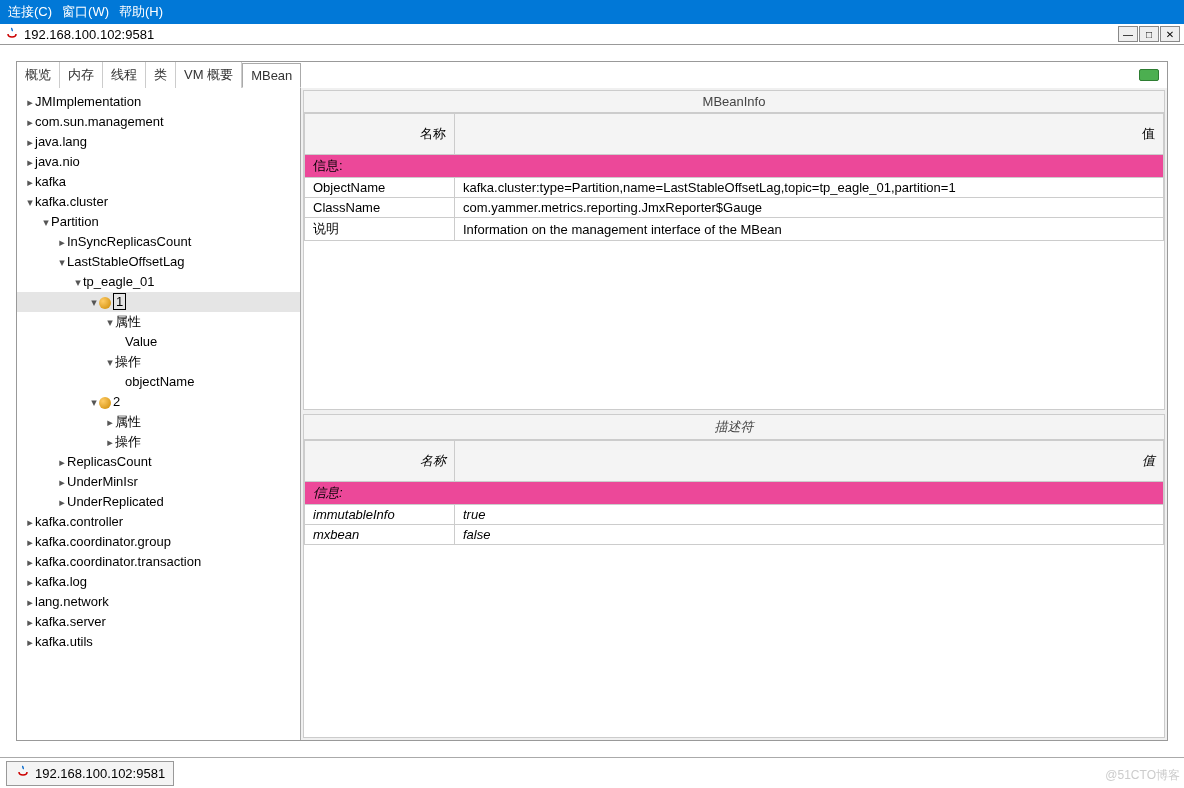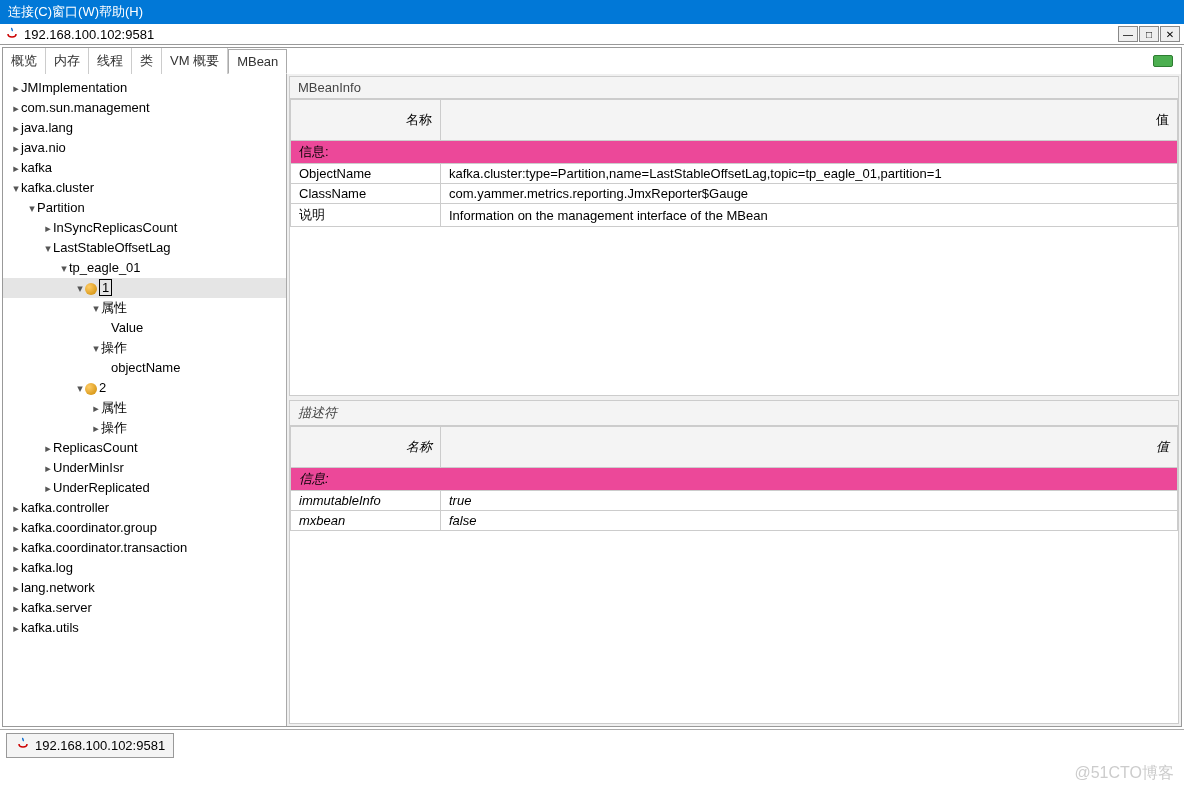--- a/index.html
+++ b/index.html
@@ -1,46 +1,46 @@
 <!DOCTYPE html>
 <html><head>
 <meta charset="utf-8">
 <style>
 * { box-sizing: border-box; margin: 0; padding: 0; }
 body { font-family: "Microsoft YaHei", Arial, sans-serif; font-size: 13px; background: #fff; width: 1184px; height: 788px; overflow: hidden; }
-.menubar { background: #0178d7; color: #fff; padding: 3px 8px; font-size: 13px; display: flex; gap: 0; }
+.menubar { background: #0178d7; color: #fff; padding: 3px 8px; font-size: 13px; display: flex; gap: 10px; }
 .menubar span { cursor: default; }
 .titlebar { background: #fff; border-bottom: 1px solid #999; display: flex; align-items: center; padding: 2px 4px; }
 .titlebar .java-icon { width: 16px; height: 16px; margin-right: 4px; }
 .titlebar .title { flex: 1; font-size: 13px; color: #000; }
 .titlebar .winbtn { width: 20px; height: 16px; border: 1px solid #888; margin-left: 1px; display: flex; align-items: center; justify-content: center; font-size: 10px; background: #eee; }
-.content { display: flex; height: 680px; border: 1px solid #999; margin: 2px; }
+.content { display: flex; height: 680px; border: 1px solid #999; margin: 16px; }
 .tab { padding: 4px 8px; font-size: 13px; color: #333; border-right: 1px solid #ccc; cursor: default; }
 .tab.active { background: #fff; border-top: 1px solid #aaa; border-left: 1px solid #aaa; border-right: 1px solid #aaa; border-bottom: 1px solid #fff; margin-bottom: -1px; }
 .tabrow { display: flex; width: 100%; align-items: center; }
 .green-plug { width: 20px; height: 12px; background: #4CAF50; border: 1px solid #2e7d32; margin-left: auto; margin-right: 8px; border-radius: 2px; }
 .main { display: flex; flex: 1; min-height: 0; }
 .tree { width: 284px; border-right: 1px solid #aaa; overflow: auto; padding: 4px 0; background: #fff; }
 .tree-node { white-space: nowrap; line-height: 20px; cursor: default; }
 .tree-node .tog { display: inline-block; width: 10px; text-align: center; color: #555; font-size: 11px; }
 .tree-node.selected { background: #e5e5e5; }
 .tree-node .boxsel { border: 1px solid #000; padding: 0 2px; }
 .bean-icon { display: inline-block; width: 12px; height: 12px; background: radial-gradient(circle at 4px 4px, #ffcc66, #cc8800); border-radius: 50%; vertical-align: middle; margin-right: 2px; }
 .right { flex: 1; display: flex; flex-direction: column; background: #f0f0f0; }
 .panel { background: #fff; border: 1px solid #ccc; margin: 2px; }
-.panel-title { background: #f4f4f4; padding: 3px 8px; font-size: 13px; color: #444; border-bottom: 1px solid #ccc; }
+.panel-title { background: #f4f4f4; padding: 3px 8px; font-size: 13px; color: #444; border-bottom: 1px solid #ccc; text-align: center; }
 .table { width: 100%; border-collapse: collapse; font-size: 13px; }
 .table th { text-align: right; padding: 11px 8px; font-weight: normal; background: #f4f4f4; border: 1px solid #ccc; }
 .table td { padding: 2px 8px; border: 1px solid #ccc; }
 .table tr.section td { background: #ec4899; color: #000; font-weight: normal; }
 .panel.top { flex: 0 0 auto; height: 320px; }
 .panel.bottom { flex: 1; font-style: italic; }
 .statusbar { border-top: 1px solid #aaa; padding: 3px 6px; display: flex; align-items: center; }
 .status-tab { border: 1px solid #999; background: #f4f4f4; padding: 2px 8px; display: inline-flex; align-items: center; gap: 4px; }
-.watermark { position: absolute; right: 10px; bottom: 4px; color: #ccc; font-size: 16px; }
+.watermark { position: absolute; right: 4px; bottom: 4px; color: #ccc; font-size: 12px; }
 .java-svg { width: 16px; height: 16px; }
 </style>
 </head>
 <body>
 
 <div class="menubar">
   <span><span>连接(C)</span></span>
   <span><span>窗口(W)</span></span>
   <span><span>帮助(H)</span></span>
 </div>

